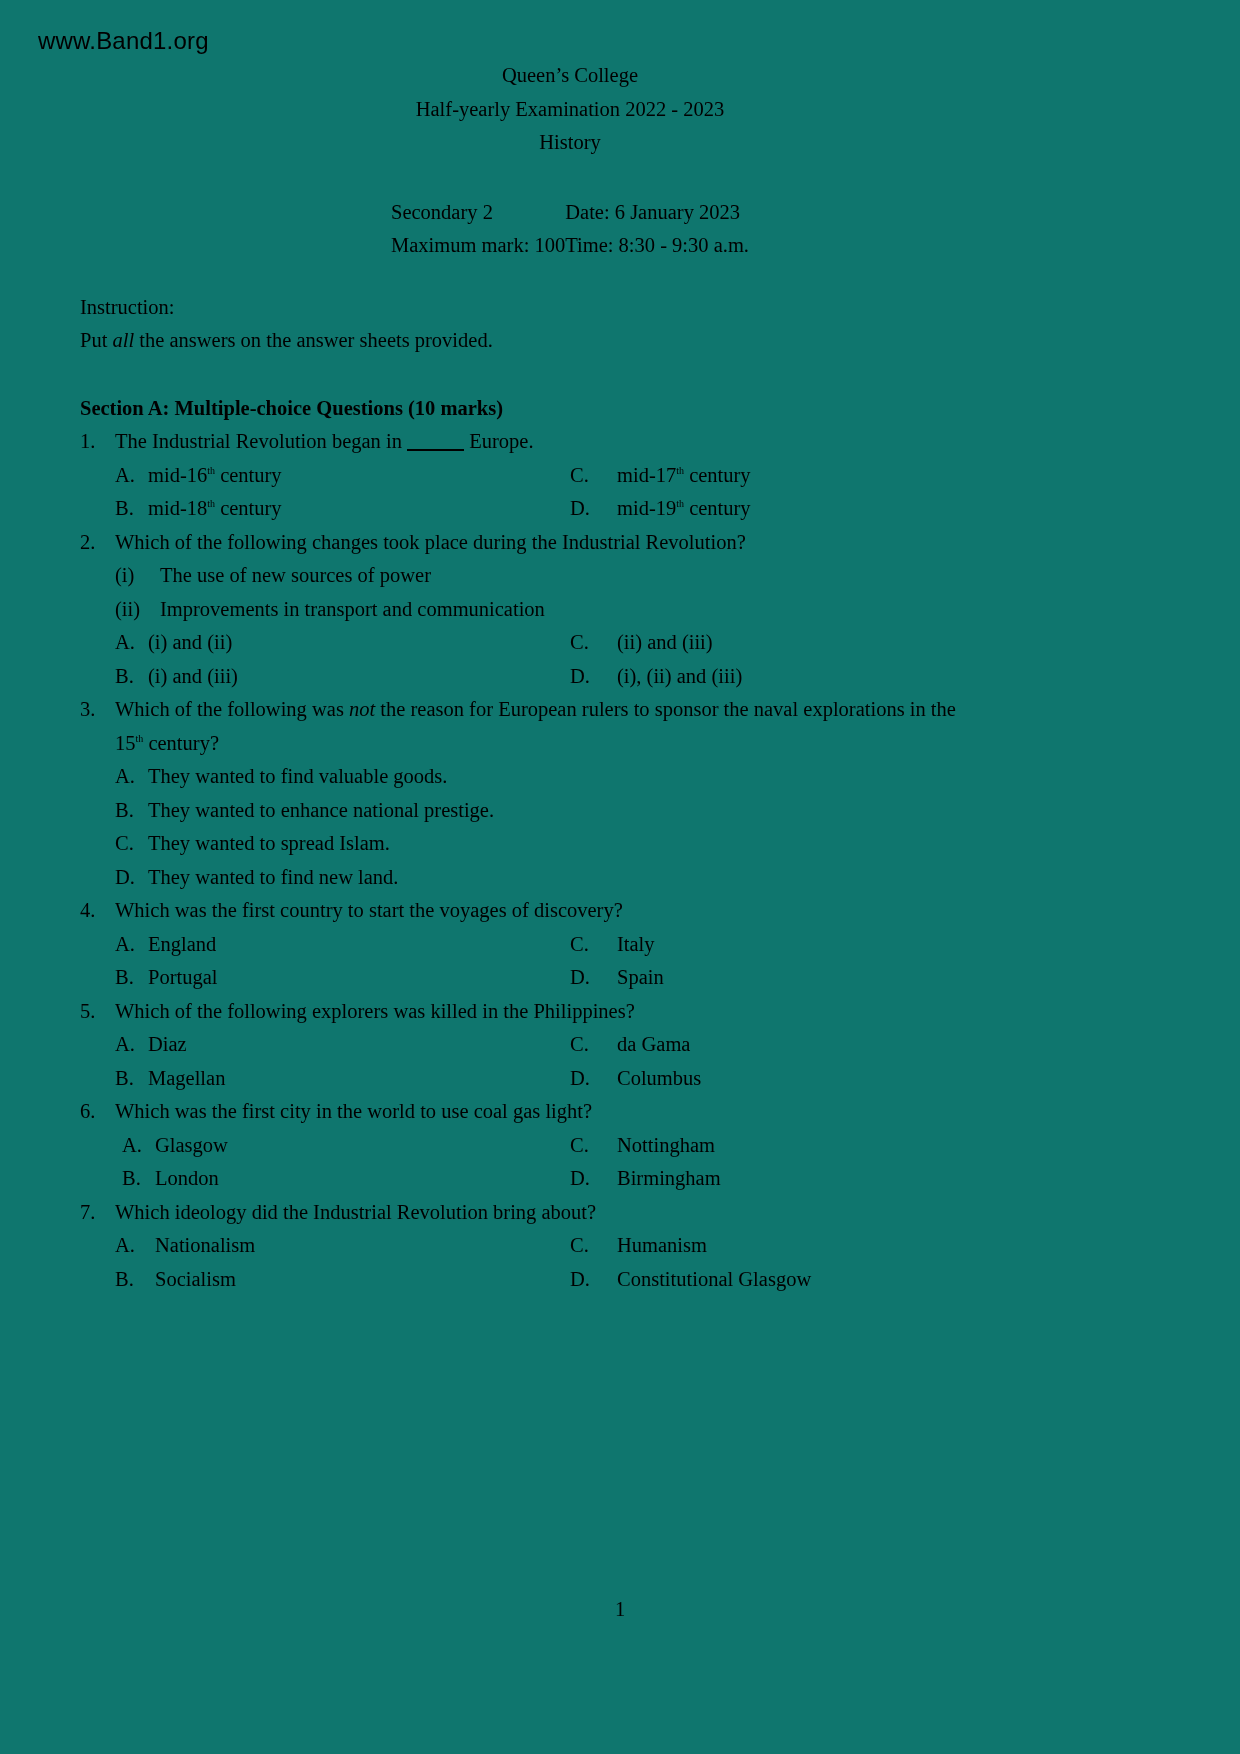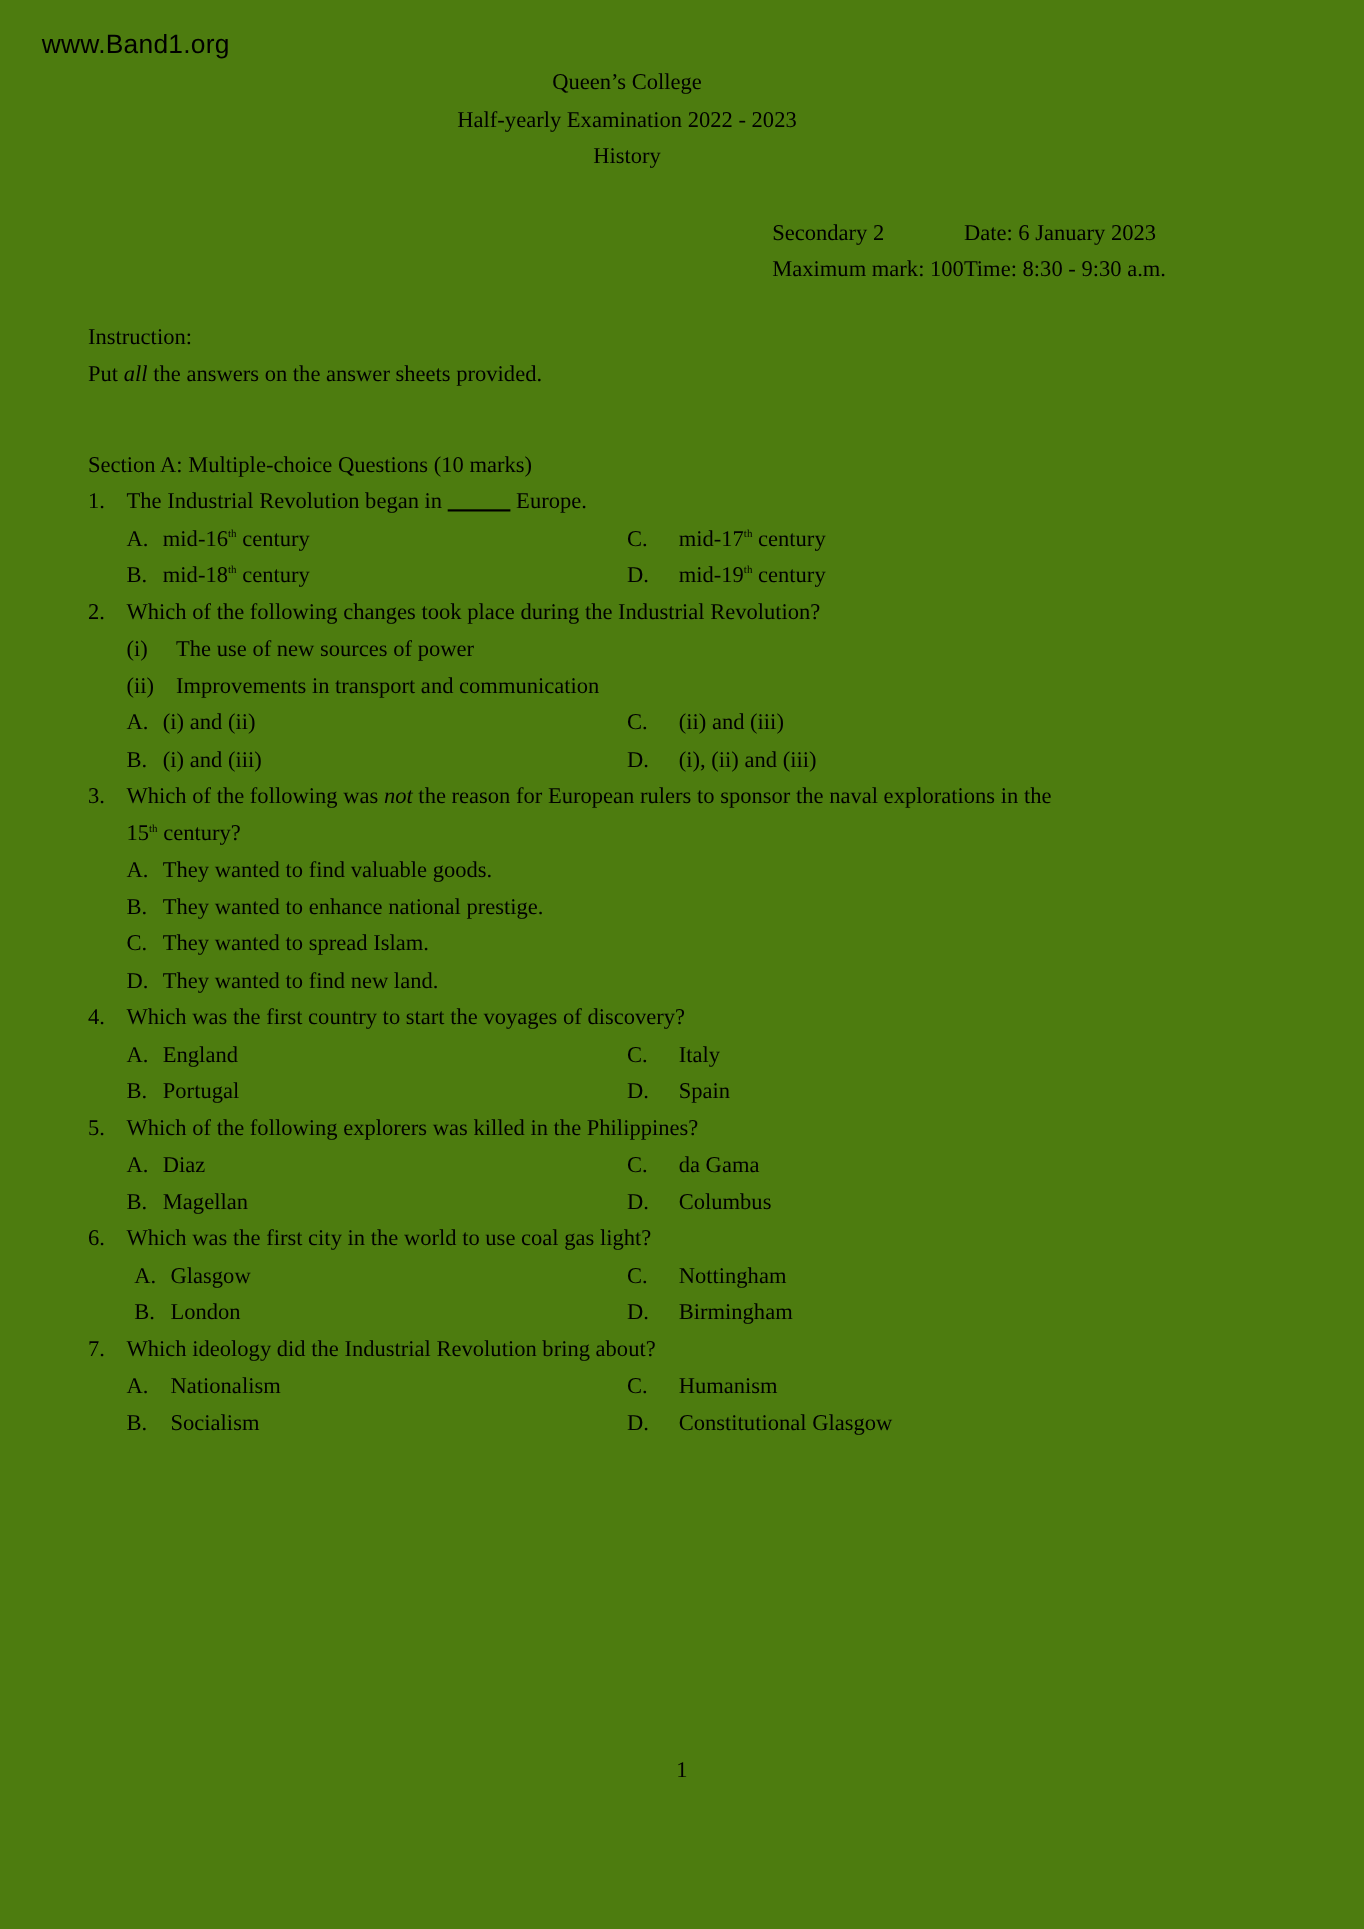--- a/index.html
+++ b/index.html
@@ -1,37 +1,37 @@
 <!DOCTYPE html>
 <html><head>
 <meta charset="utf-8">
 <style>
   html,body { margin:0; padding:0; background:#e8e8e8; }
   .page {
     position:relative;
     width:1240px; height:1754px;
     margin:0 auto;
-    background:#4d7c0f;
+    background:#0f766e;
     color:#000000;
     font-family:"Liberation Serif","DejaVu Serif",serif;
     font-size:20.5px;
     line-height:33.5px;
     overflow:hidden;
   }
   .watermark {
     position:absolute; top:24px; left:38px;
     font-family:"Liberation Sans","DejaVu Sans",sans-serif;
     font-size:24px; font-weight:500; letter-spacing:0.2px;
   }
   .content { padding:59px 180px 0 80px; }
   .title-block { text-align:center; }
-  .info-row { display:flex; justify-content:flex-end; margin-top:36px; }
+  .info-row { display:flex; justify-content:center; margin-top:36px; }
   .info-col-left, .info-col-right { display:block; }
   .instruction { margin-top:28px; }
-  .section-heading { margin-top:49px; font-weight:normal; }
+  .section-heading { margin-top:34px; font-weight:bold; }
   .question { display:flex; }
   .q-num { flex:none; width:35px; }
   .q-body { flex:1 1 auto; }
   .subitem { display:flex; }
   .sub-label { flex:none; width:45px; }
   .options.list .option { display:flex; }
   .options.two-col {
     display:grid;
     grid-template-columns:455px 1fr;
     grid-template-rows:repeat(2,auto);

